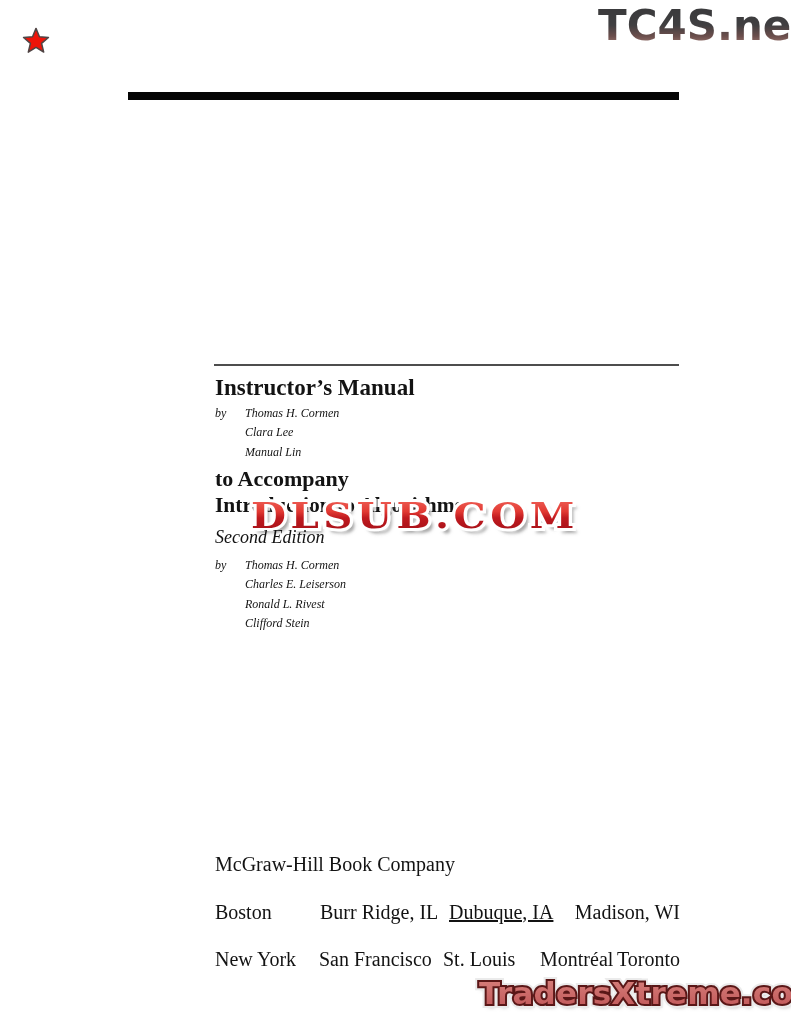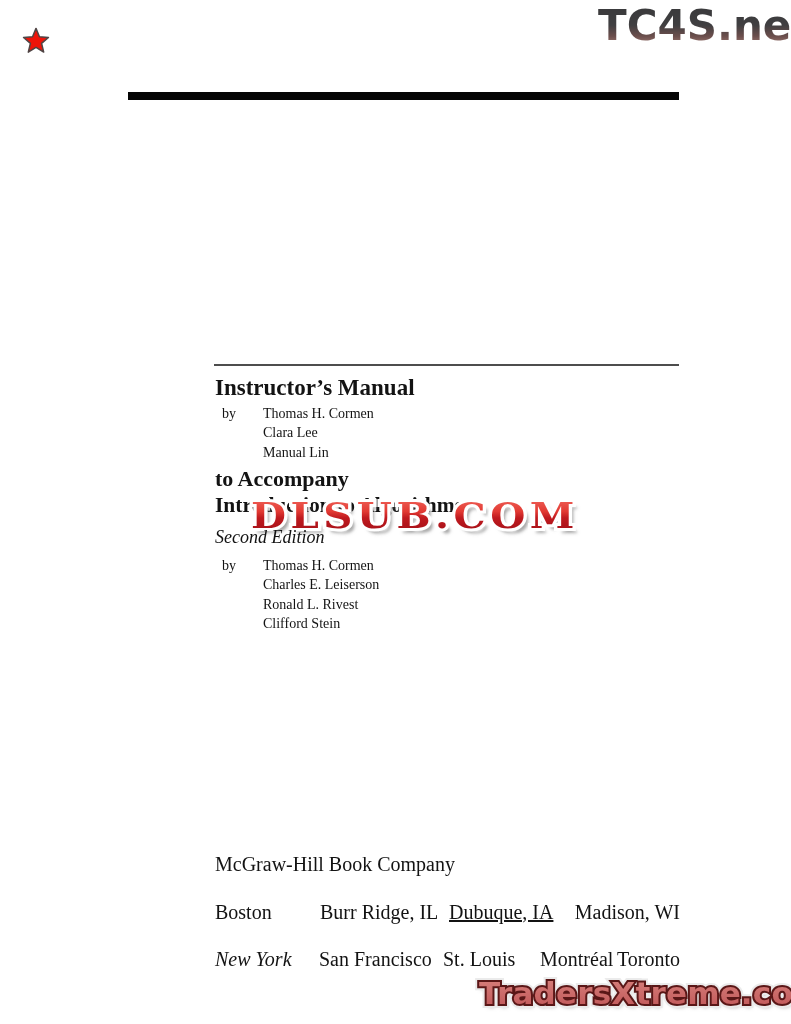--- a/index.html
+++ b/index.html
@@ -21,23 +21,23 @@
     font-family:"DejaVu Sans","Liberation Sans",sans-serif;
     font-weight:bold;font-size:42px;line-height:42px;white-space:nowrap;
     background:linear-gradient(180deg,var(--tc4s_top) 0%,#403f41 48%,#6b4e4c 74%,var(--tc4s_bottom) 96%);
     -webkit-background-clip:text;background-clip:text;color:transparent;
   }
   .topbar{position:absolute;left:128px;top:92px;width:551px;height:8px;background:var(--bar_black);}
   
   .rule{position:absolute;left:214px;top:364px;width:465px;height:2px;background:var(--rule_grey);}
   
   .h-manual{position:absolute;left:215px;top:375px;font-size:23px;font-weight:bold;line-height:26px;white-space:nowrap;}
-  .byblock{position:absolute;left:222px;font-size:14px;line-height:19.3px;}
+  .byblock{position:absolute;left:215px;font-size:12px;line-height:19.3px;font-style:italic;}
   .byblock .by{position:absolute;left:0;top:0;}
-  .byblock .names{margin-left:41px;}
+  .byblock .names{margin-left:30px;}
   .byblock .names div{white-space:nowrap;}
   .bb1{top:404px;}
   .bb2{top:556px;}
   .h-accompany{position:absolute;left:215px;top:466px;font-size:22px;font-weight:bold;white-space:nowrap;}
   .h-booktitle{position:absolute;left:215px;top:492px;font-size:21.5px;font-weight:bold;line-height:26px;white-space:nowrap;}
   .h-edition{position:absolute;left:215px;top:527px;font-size:18px;font-weight:normal;font-style:italic;white-space:nowrap;}
   
   .wm-dlsub{position:absolute;left:251px;top:497px;transform:scaleX(1.12);transform-origin:left top;}
   .wm-dlsub .layer{
     position:absolute;left:0;top:0;white-space:nowrap;
@@ -53,21 +53,21 @@
     -webkit-background-clip:text;background-clip:text;color:transparent;
   }
   
   .mit{position:absolute;left:215px;top:806px;font-size:15px;line-height:17.5px;}
   .mit .locs span{white-space:nowrap;}
   .loc-gap{display:inline-block;width:15px;}
   .mcgraw{position:absolute;left:215px;top:856px;width:465px;font-size:20px;line-height:17.5px;}
   .cities{position:relative;height:17.5px;margin-top:30px;}
   .cities span{position:absolute;top:0;white-space:nowrap;}
   .r1-0{left:0;} .r1-1{left:105px;} .r1-2{left:234px;text-decoration:underline;} .r1-3{right:0;}
-  .r2-0{left:0;font-style:italic;} .r2-1{left:104px;text-align:right;} .r2-2{left:228px;} .r2-3{left:325px;} .r2-4{right:0;}
+  .r2-0{left:0;} .r2-1{left:104px;text-align:right;} .r2-2{left:228px;} .r2-3{left:325px;} .r2-4{right:0;}
   
   .wm-traders{position:absolute;left:479px;top:975px;}
   .wm-traders .layer{
     position:absolute;left:0;top:0;white-space:nowrap;
     font-family:"DejaVu Sans","Liberation Sans",sans-serif;font-weight:bold;
     font-size:31px;line-height:36px;letter-spacing:0.2px;
   }
   .t-glow{color:#ededed;-webkit-text-stroke:8px #ebebeb;text-shadow:2px 3px 4px rgba(125,125,125,0.7);}
   .t-outline{color:var(--traders_outline);-webkit-text-stroke:4px var(--traders_outline);}
   .t-fill{

